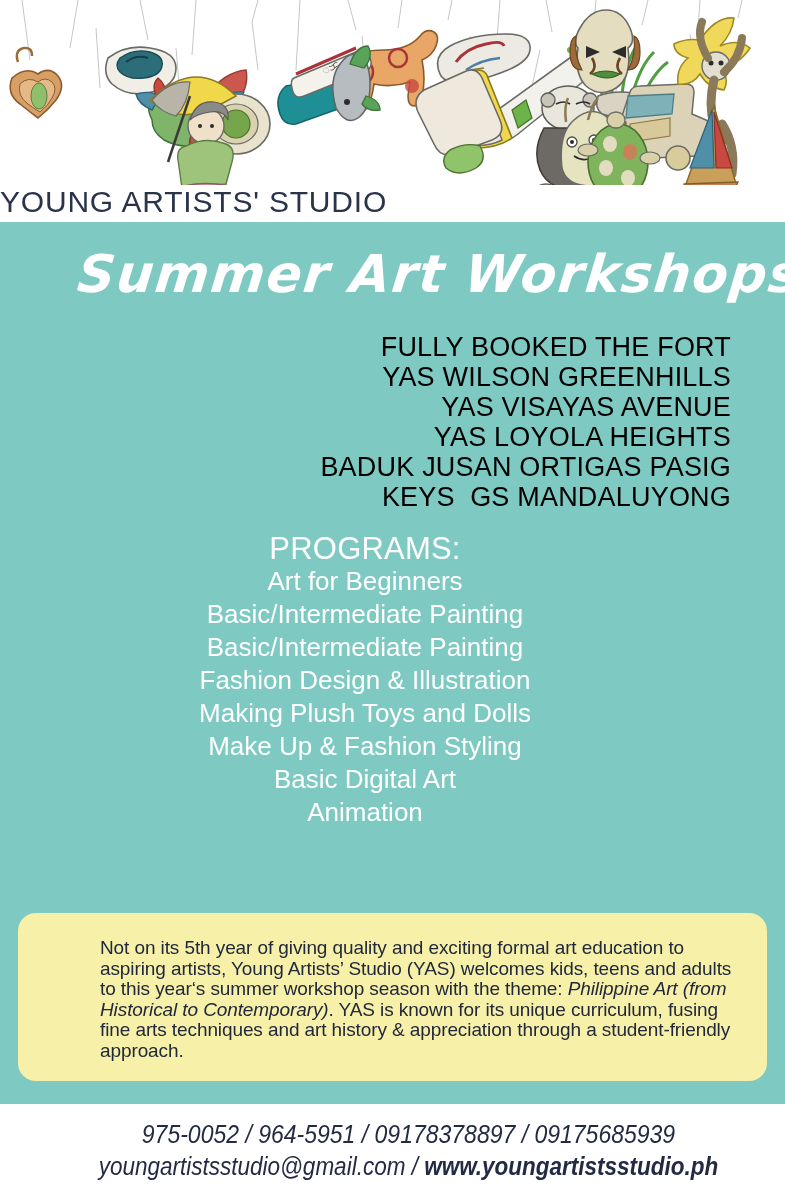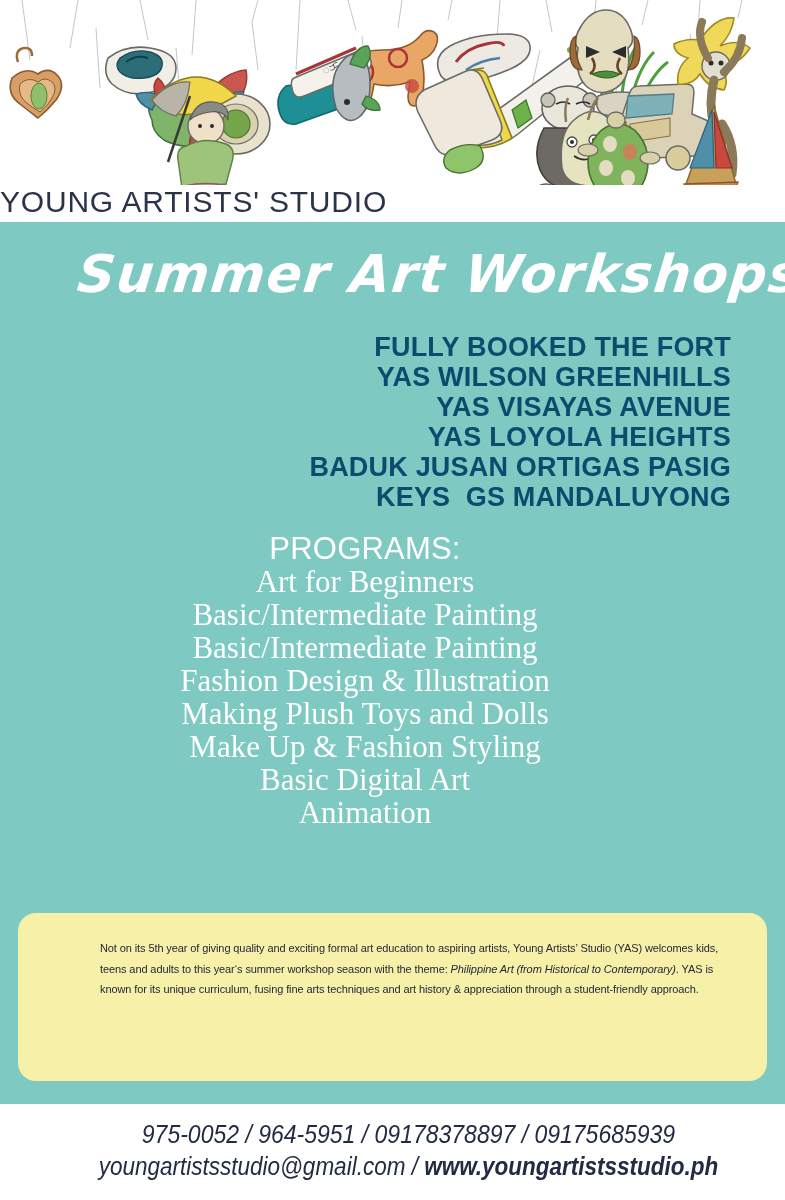--- a/index.html
+++ b/index.html
@@ -76,22 +76,22 @@
   #locations-list {
     position: absolute;
     left: 0;
     top: 110px;
     width: 731px;
     text-align: right;
   }
   .location-line {
     font-family: "Liberation Sans", sans-serif;
     font-size: 27px;
-    font-weight: 700;
-    color: #0c4a6e;
+    font-weight: 400;
+    color: #000000;
     line-height: 30px;
     letter-spacing: 0.2px;
     white-space: pre;
   }
 
   #programs-block {
     position: absolute;
     left: 0;
     top: 310px;
     width: 730px;
@@ -100,22 +100,22 @@
   .program-heading {
     font-family: "Liberation Sans", sans-serif;
     font-size: 31px;
     font-weight: 400;
     color: #ffffff;
     line-height: 33px;
     letter-spacing: 0.2px;
     white-space: nowrap;
   }
   .program-line {
-    font-family: Liberation Serif, serif;
-    font-size: 31px;
+    font-family: Liberation Sans, sans-serif;
+    font-size: 26px;
     font-weight: 400;
     color: #ffffff;
     line-height: 33px;
     letter-spacing: 0px;
     white-space: nowrap;
   }
 
   
   #description-card {
     position: absolute;
@@ -126,21 +126,21 @@
     background: #f7f0a8;
     border-radius: 18px;
     box-sizing: border-box;
   }
   #description-text {
     position: absolute;
     left: 82px;
     top: 25px;
     width: 640px;
     font-family: "Liberation Sans", sans-serif;
-    font-size: 11px;
+    font-size: 19px;
     line-height: 20.5px;
     color: #22283c;
     font-weight: 400;
     letter-spacing: -0.1px;
   }
   #description-text .em {
     font-style: italic;
   }
 
   

